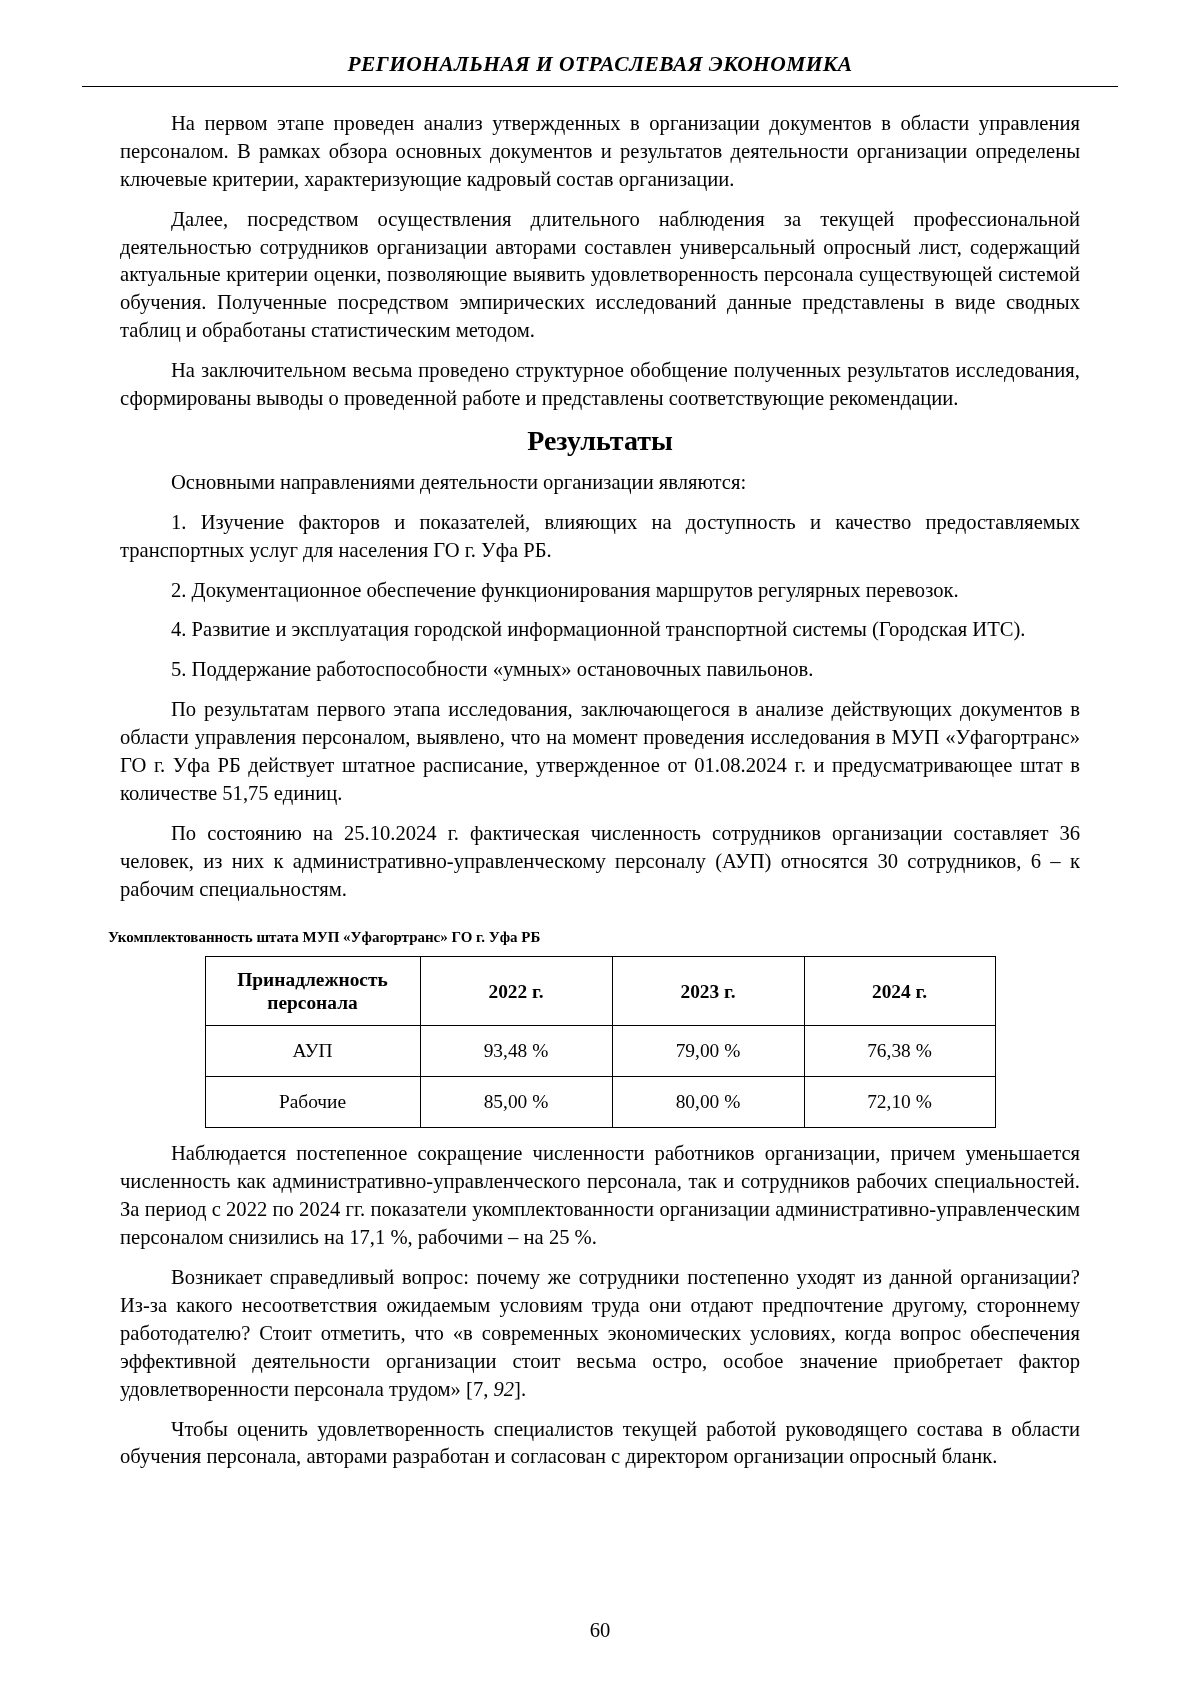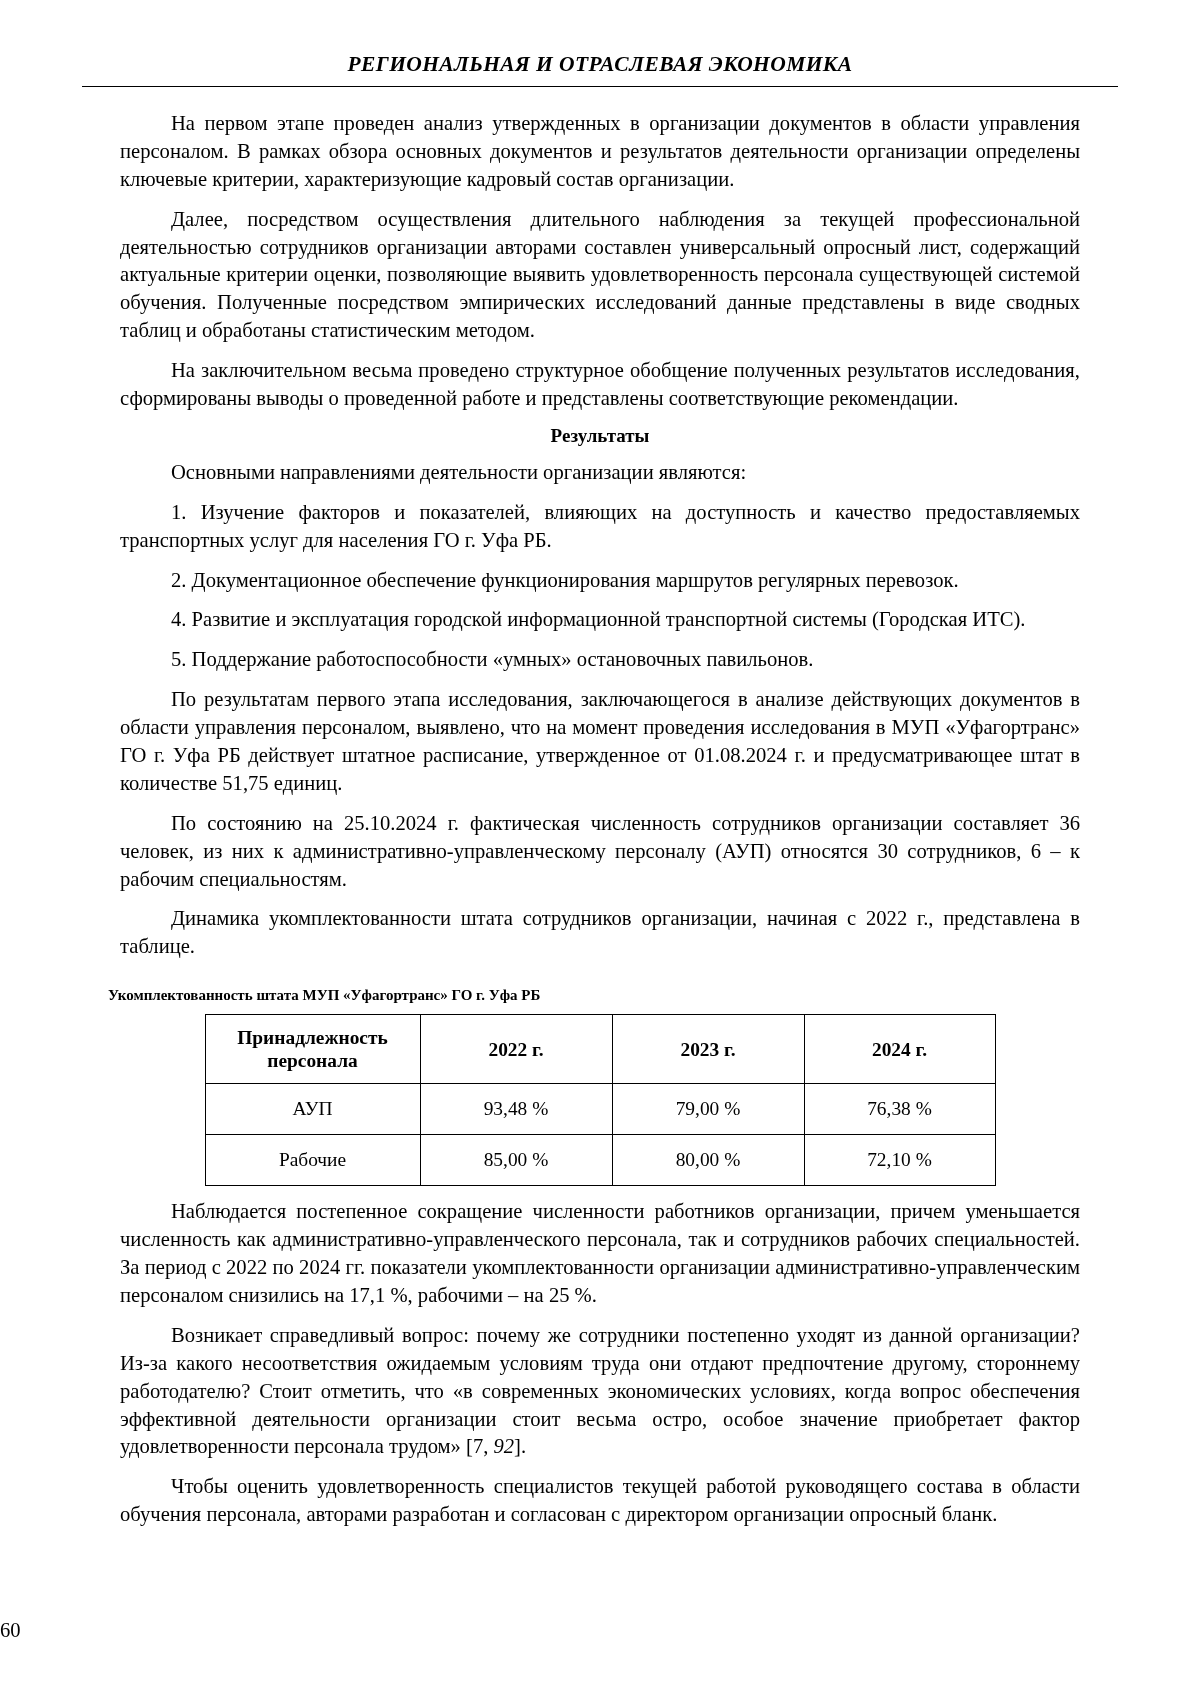--- a/index.html
+++ b/index.html
@@ -37,21 +37,21 @@
     font-size: 20.6px;
     line-height: 1.355;
     text-align: justify;
     text-indent: 51px;
     hyphens: manual;
   }
   .section-title {
     margin: 10px 0 4px 0;
     text-align: center;
     font-weight: bold;
-    font-size: 19px;
+    font-size: 28px;
   }
   .table-title {
     margin: 26px 0 10px 0;
     text-align: left;
     font-weight: bold;
     font-size: 15px;
   }
   table.data-table {
     border-collapse: collapse;
     margin: 4px auto;
@@ -79,20 +79,21 @@
   table.data-table col.c2 { width: 192px; }
   table.data-table col.c3 { width: 191px; }
   .after-table {
     margin-top: 28px;
   }
   .page-number {
     position: absolute;
     left: 0;
     right: 0;
     bottom: 56px;
+    text-align: center;
     font-size: 20.6px;
   }
   .cite-ital {
     font-style: italic;
   }
 </style>
 </head>
 <body>
 
 <div class="page">
@@ -107,21 +108,20 @@
   <div class="section-title">Результаты</div>
 
   <p class="body-text">Основными направлениями деятельности организации являются:</p>
   <p class="body-text">1. Изучение факторов и показателей, влияющих на доступность и качество предоставляемых транспортных услуг для населения ГО г. Уфа РБ.</p>
   <p class="body-text">2. Документационное обеспечение функционирования маршрутов регулярных перевозок.</p>
   <p class="body-text">4. Развитие и эксплуатация городской информационной транспортной системы (Городская ИТС).</p>
   <p class="body-text">5. Поддержание работоспособности «умных» остановочных павильонов.</p>
 
   <p class="body-text">По результатам первого этапа исследования, заключающегося в анализе действующих документов в области управления персоналом, выявлено, что на момент проведения исследования в МУП «Уфагортранс» ГО г. Уфа РБ действует штатное расписание, утвержденное от 01.08.2024 г. и предусматривающее штат в количестве 51,75 единиц.</p>
   <p class="body-text">По состоянию на 25.10.2024 г. фактическая численность сотрудников организации составляет 36 человек, из них к административно-управленческому персоналу (АУП) относятся 30 сотрудников, 6 – к рабочим специальностям.</p>
-  <p class="body-text">Динамика укомплектованности штата сотрудников организации, начиная с 2022 г., представлена в таблице.</p>
 
   <div class="table-title">Укомплектованность штата МУП «Уфагортранс» ГО г. Уфа РБ</div>
 
   <table class="data-table">
     <colgroup>
       <col class="c0">
         <col class="c1">
         <col class="c2">
         <col class="c3">
     </colgroup>

